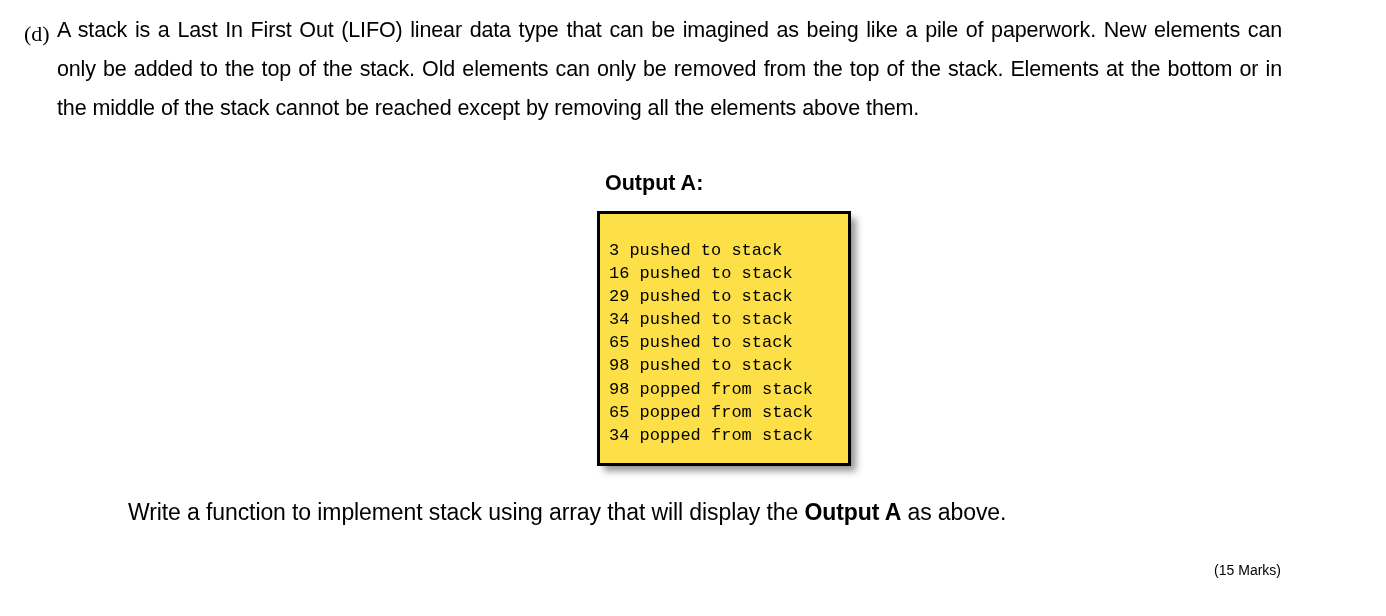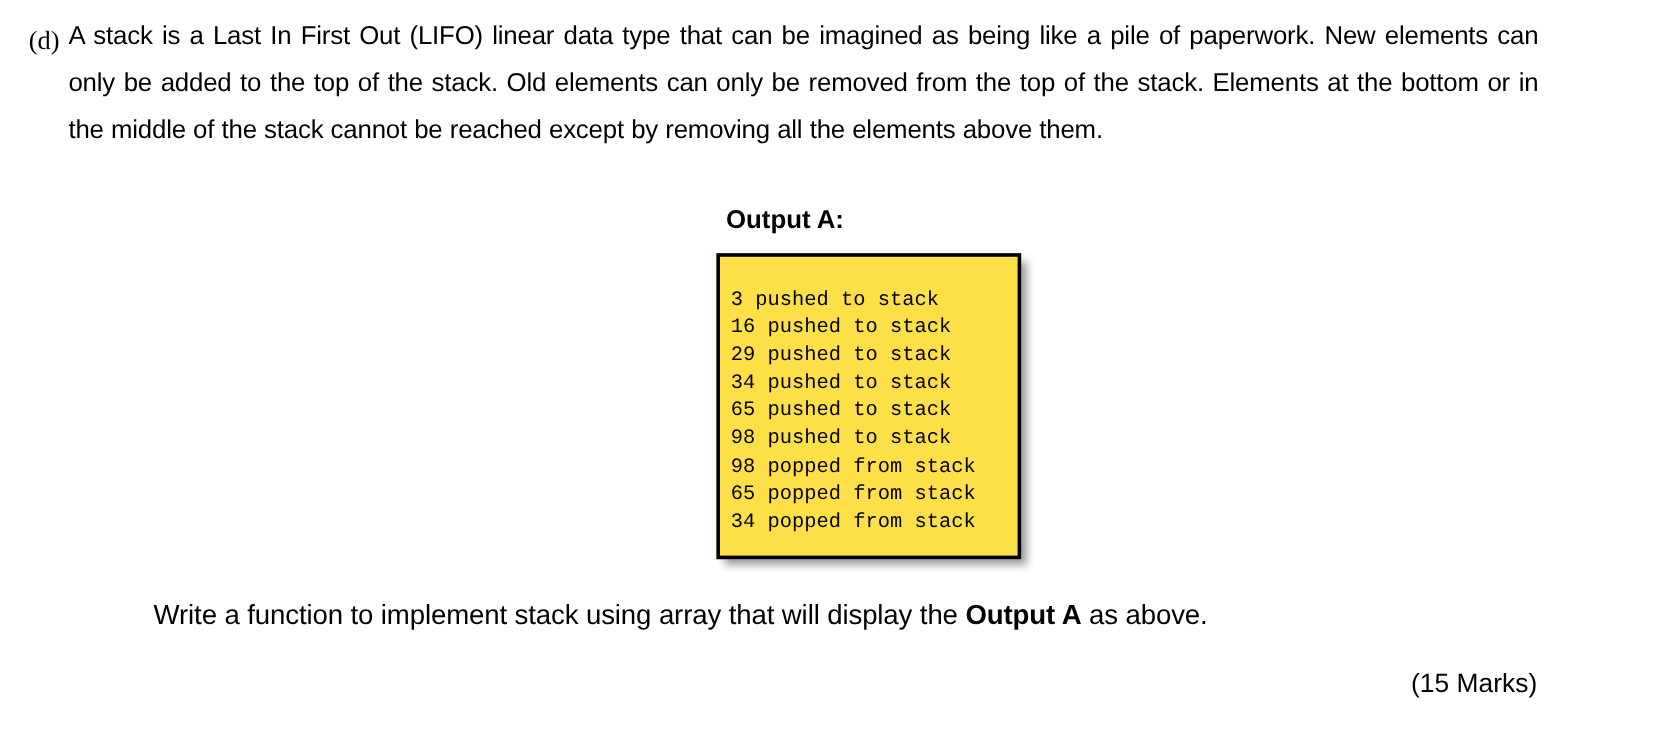--- a/index.html
+++ b/index.html
@@ -110,21 +110,21 @@
   }
 
   
   #marks-line {
     position: absolute;
     left: 0;
     top: 553px;
     width: 1281px;
     text-align: right;
     font-family: "Liberation Sans", sans-serif;
-    font-size: 22px;
+    font-size: 14px;
     line-height: 34px;
     color: #000;
   }
 </style>
 </head>
 <body style="background: rgb(255, 255, 255);">
 
 <div id="question-block">
   <div class="q-label">(d)</div>
   <div class="q-text">A stack is a Last In First Out (LIFO) linear data type that can be imagined as being like a pile of paperwork. New elements can only be added to the top of the stack. Old elements can only be removed from the top of the stack. Elements at the bottom or in the middle of the stack cannot be reached except by removing all the elements above them.</div>

